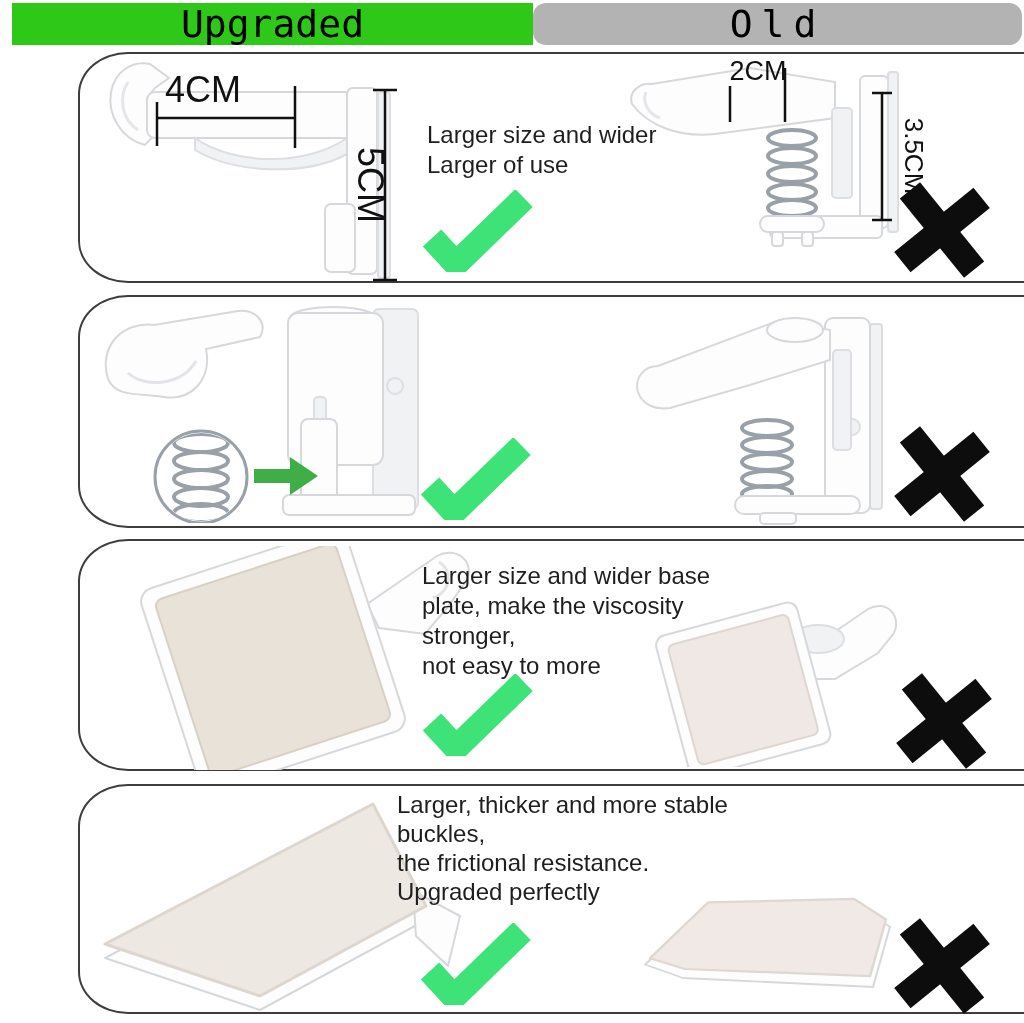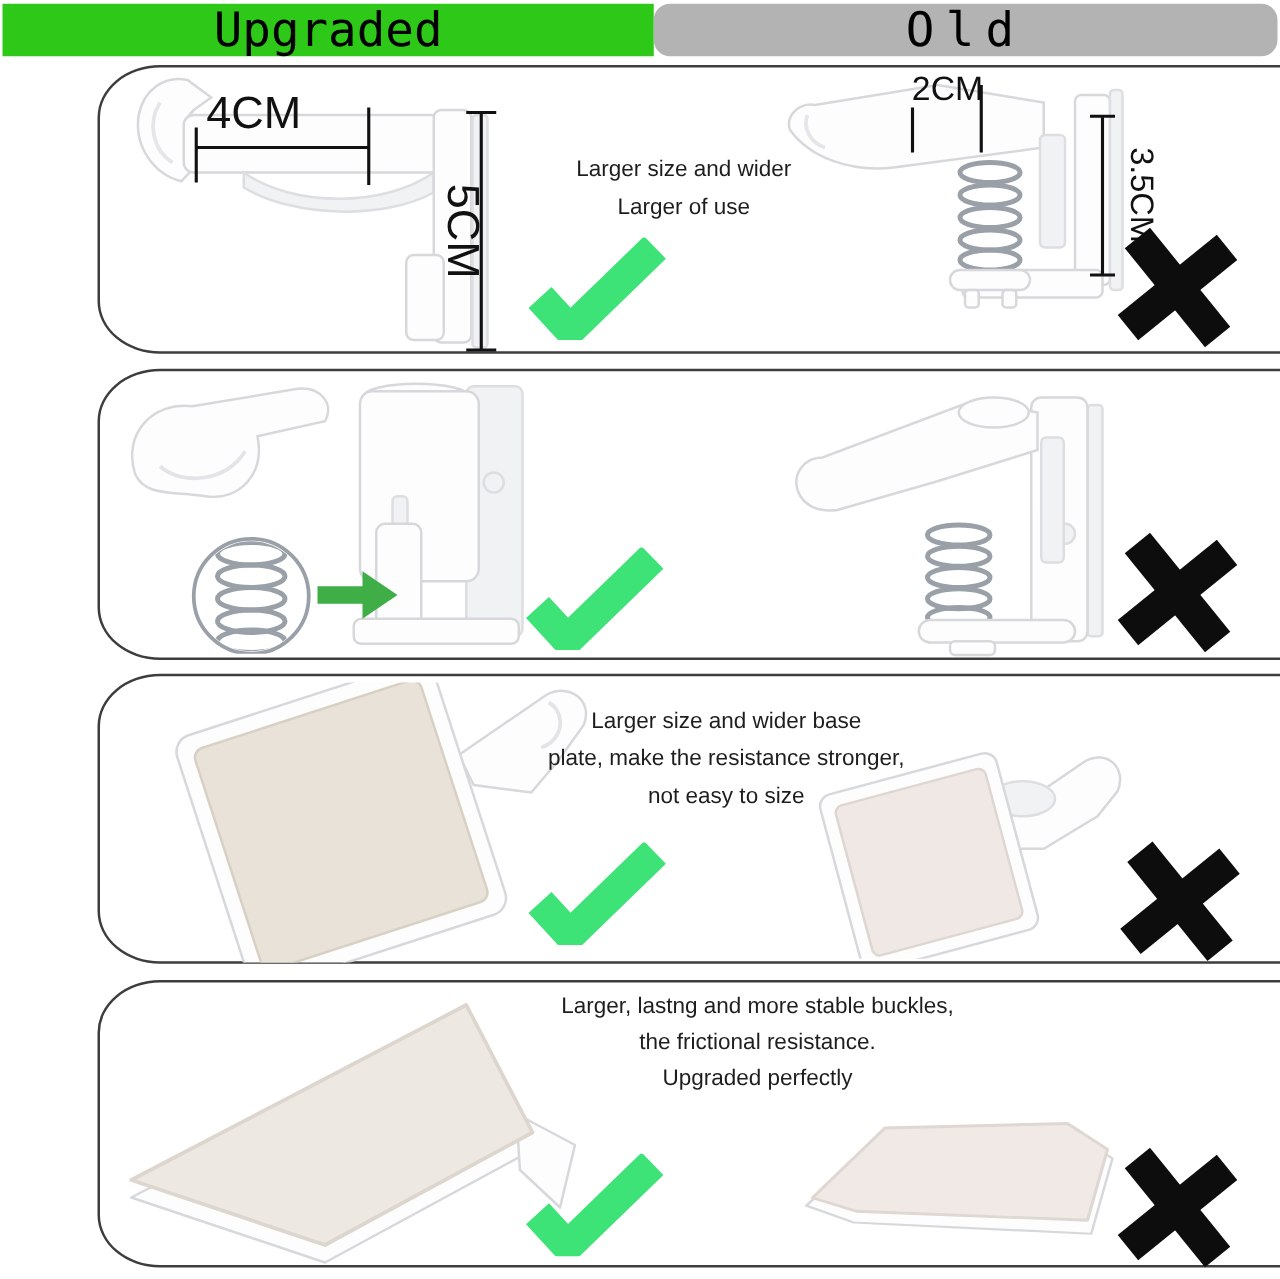--- a/index.html
+++ b/index.html
@@ -1,37 +1,37 @@
 <!DOCTYPE html>
 <html style="--header-green: #2ec918; --header-gray: #b3b3b3; --check-green: #3de377; --arrow-green: #3fae46; --cross-black: #0d0d0d; --plate-beige: #e9e2d8;"><head>
 <meta charset="utf-8">
 <style>
   html,body{margin:0;padding:0;background:#fff;}
   .canvas{position:relative;width:1024px;height:1023px;background:#fff;overflow:hidden;
           font-family:"Liberation Sans",sans-serif;color:#1c1c1c;}
 
   
-  .header{position:absolute;top:3px;left:2px;right:2px;height:42px;display:flex;}
+  .header{position:absolute;top:3px;left:12px;right:2px;height:42px;display:flex;}
   .header .cell{display:flex;align-items:center;justify-content:center;
                 font-family:"DejaVu Sans Mono",monospace;font-size:38px;color:#000;}
   .header .green{width:521px;background:var(--header-green);}
   .header .gray{flex:1;background:var(--header-gray);letter-spacing:9px;border-radius:13px;}
 
   
   .panel{position:absolute;left:78px;width:1004px;border:2px solid #3d3d3d;
          border-radius:50px / 42px;background:#fff;box-sizing:border-box;padding-left:16px;}
   #row1{top:52px;height:231px;}
   #row2{top:295px;height:233px;}
   #row3{top:539px;height:232px;}
   #row4{top:784px;height:230px;}
 
   .illu{position:absolute;}
 
   
-  .desc{position:absolute;text-align:center;font-size:18px;line-height:30px;color:#1e1e1e;}
+  .desc{position:absolute;text-align:left;font-size:24px;line-height:30px;color:#1e1e1e;}
   #desc1{left:347px;top:66px;width:240px;}
   #desc2{left:339px;top:51px;width:240px;}
   #desc3{left:342px;top:20px;width:318px;}
   #desc4{left:317px;top:4px;width:418px;line-height:29px;}
 
   
   .check{position:absolute;width:112px;height:82px;}
   #check1{left:342px;top:136px;}
   #check2{left:340px;top:141px;}
   #check3{left:342px;top:133px;}
@@ -195,22 +195,22 @@
       <path class="plastic" d="M272,58 L342,10 C360,0 380,14 372,34 L352,62 L330,88 L284,82 Z"></path>
       <path d="M344,16 C358,24 356,46 338,52" fill="none" stroke="#e4e4e8" stroke-width="3"></path>
       <g transform="rotate(-18 178 114)">
         <rect class="plastic" x="70" y="8" width="216" height="212" rx="14"></rect>
         <rect class="beige" x="83" y="21" width="190" height="186" rx="8"></rect>
       </g>
     </svg>
 
     <div class="desc" id="desc3">
       <div>Larger size and wider base</div>
-      <div>plate, make the resistance stronger,</div>
-      <div>not easy to size</div>
+      <div>plate, make the viscosity stronger,</div>
+      <div>not easy to more</div>
     </div>
 
     <svg class="check" id="check3" viewBox="0 0 112 82">
       <polyline points="10,48 34,74 102,8" fill="none" stroke="var(--check-green)" stroke-width="25" stroke-linecap="butt" stroke-linejoin="miter"></polyline>
     </svg>
 
     <svg class="illu" style="left:570px;top:20px" width="300" height="206" viewBox="0 0 300 206">
       <path class="plastic" d="M148,96 L218,48 C236,38 252,54 244,72 L228,92 L185,118 L152,118 Z"></path>
       <ellipse class="plastic2" cx="168" cy="78" rx="26" ry="14"></ellipse>
       <g transform="rotate(-15 92 128)">
@@ -227,21 +227,21 @@
 
   <section class="panel" id="row4">
 
     <svg class="illu" style="left:18px;top:10px" width="422" height="216" viewBox="0 0 422 216">
       <polygon class="plastic" points="7,162 275,22 328,124 162,214" stroke-linejoin="round"></polygon>
       <polygon class="plastic" points="315,95 362,120 350,170 318,140" stroke-linejoin="round"></polygon>
       <polygon points="7,148 275,8 328,110 162,200" fill="#eee8e2" stroke="#ddd6cf" stroke-width="3" stroke-linejoin="round"></polygon>
     </svg>
 
     <div class="desc" id="desc4">
-      <div>Larger, lastng and more stable buckles,</div>
+      <div>Larger, thicker and more stable buckles,</div>
       <div>the frictional resistance.</div>
       <div>Upgraded perfectly</div>
     </div>
 
     <svg class="check" id="check4" viewBox="0 0 112 82">
       <polyline points="10,48 34,74 102,8" fill="none" stroke="var(--check-green)" stroke-width="25" stroke-linecap="butt" stroke-linejoin="miter"></polyline>
     </svg>
 
     <svg class="illu" style="left:560px;top:93px" width="300" height="135" viewBox="0 0 300 150" preserveAspectRatio="none">
       <polygon class="plastic" points="5,95 67,33 217,30 250,53 233,120 43,110" stroke-linejoin="round"></polygon>

